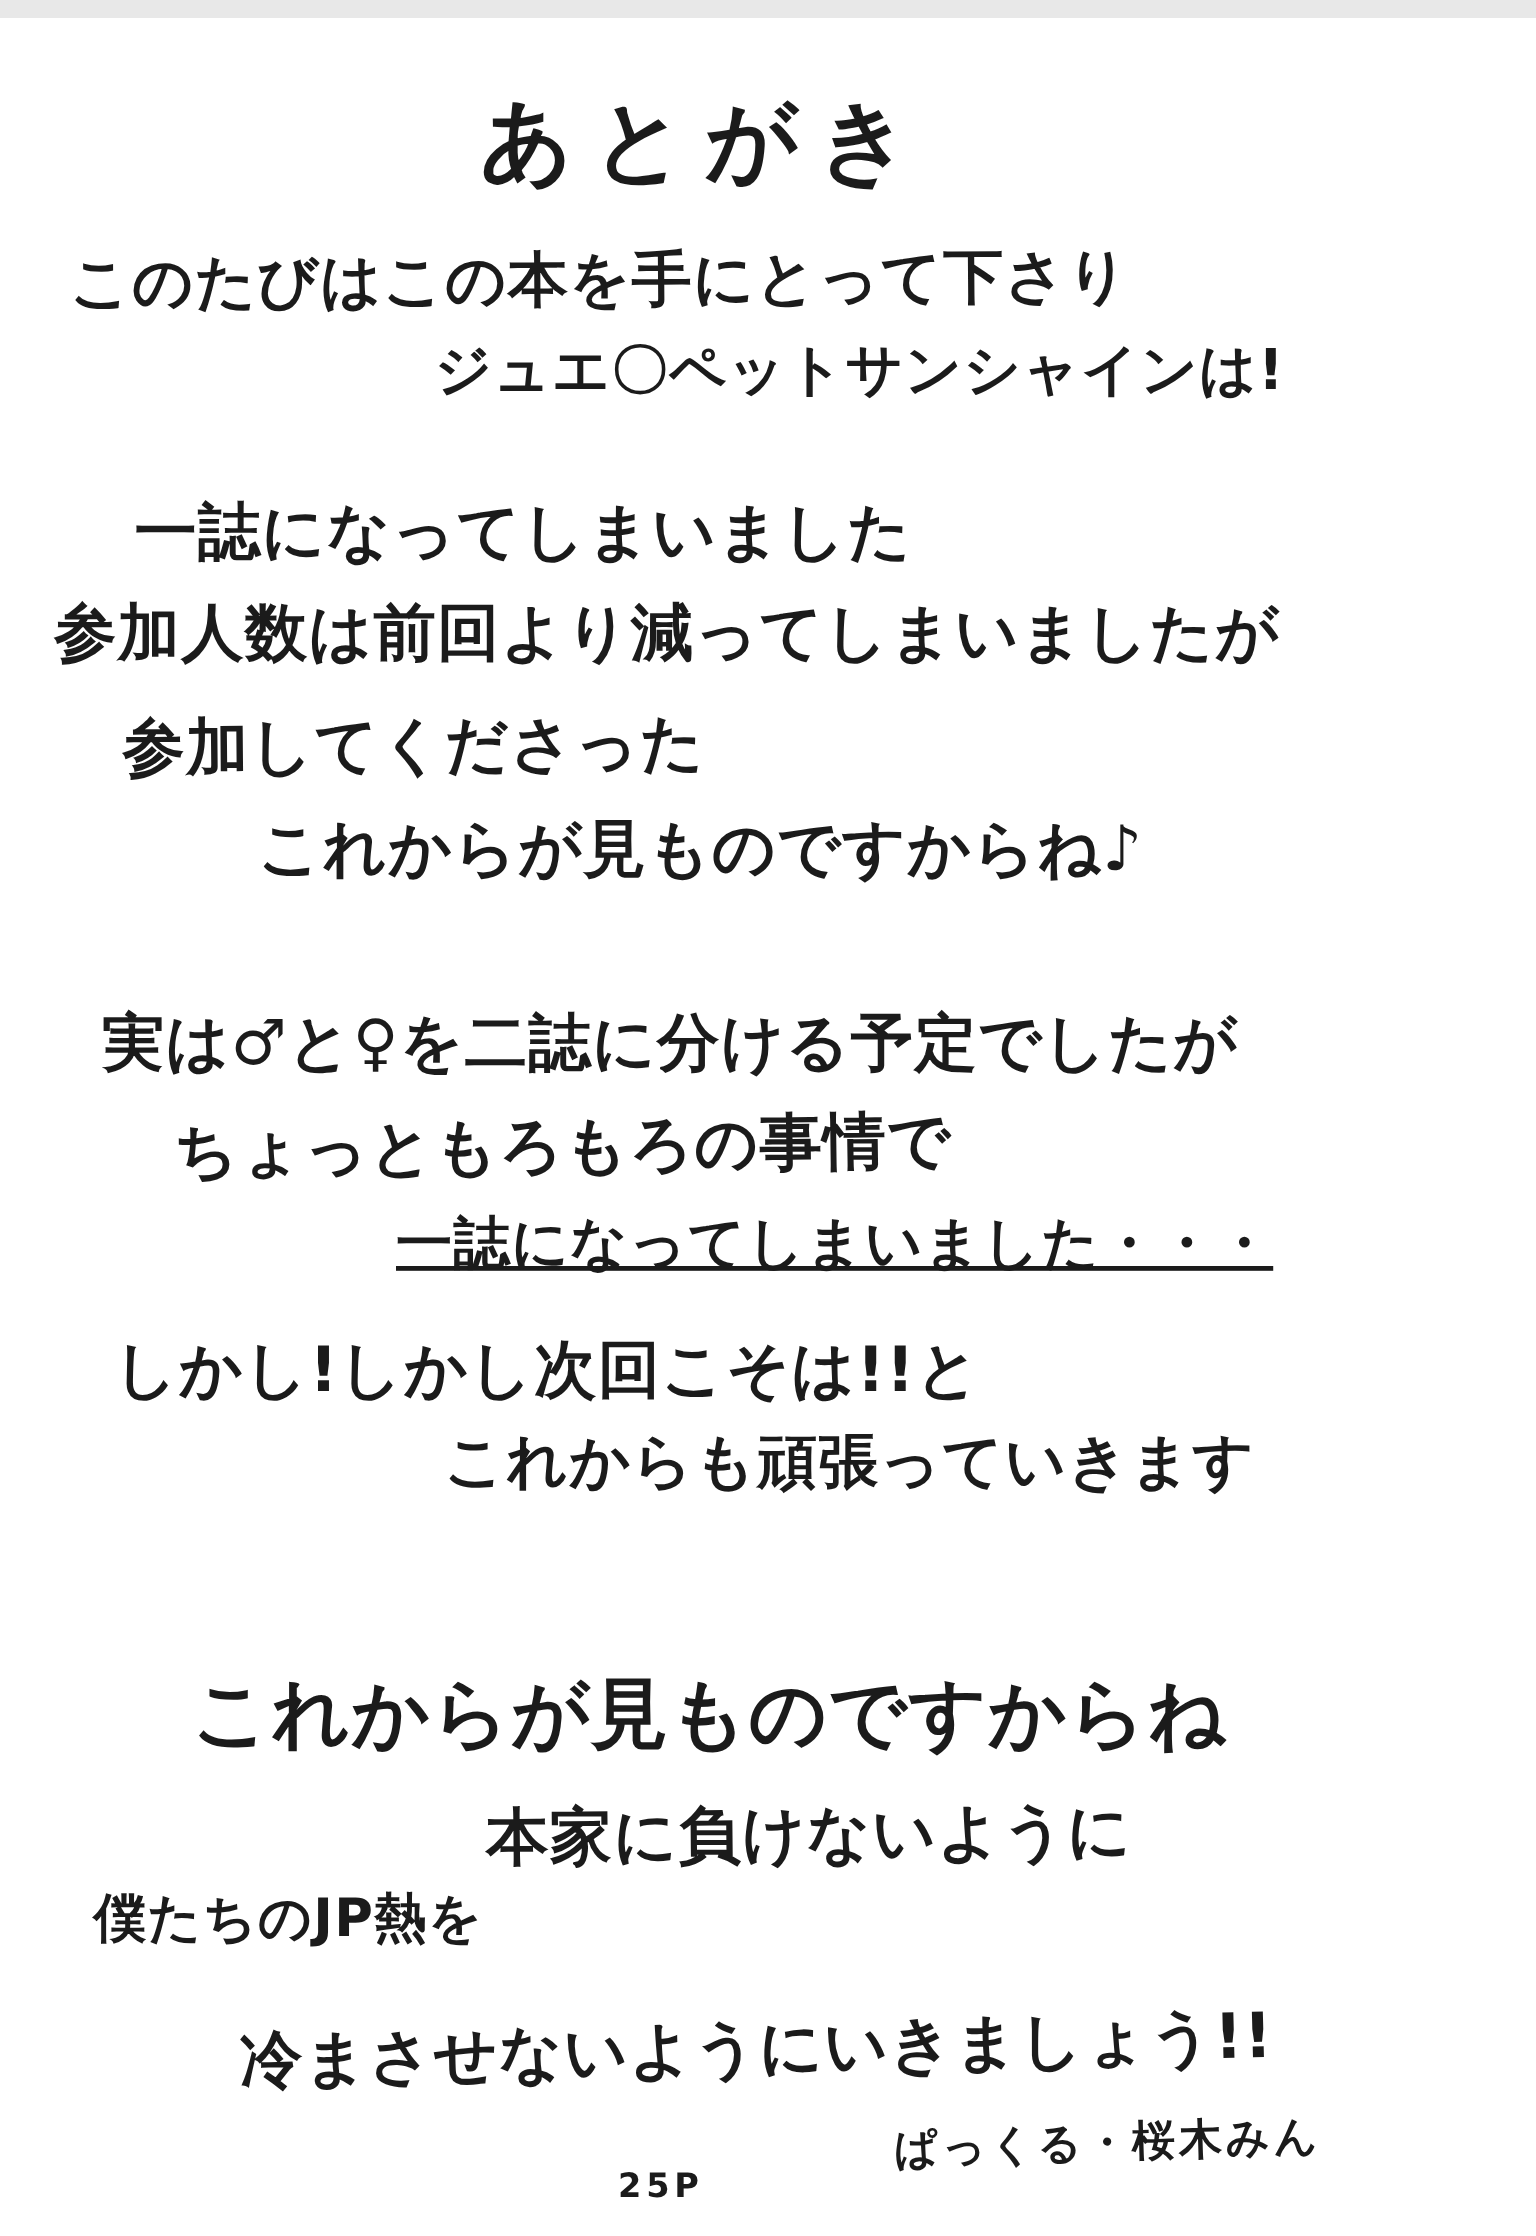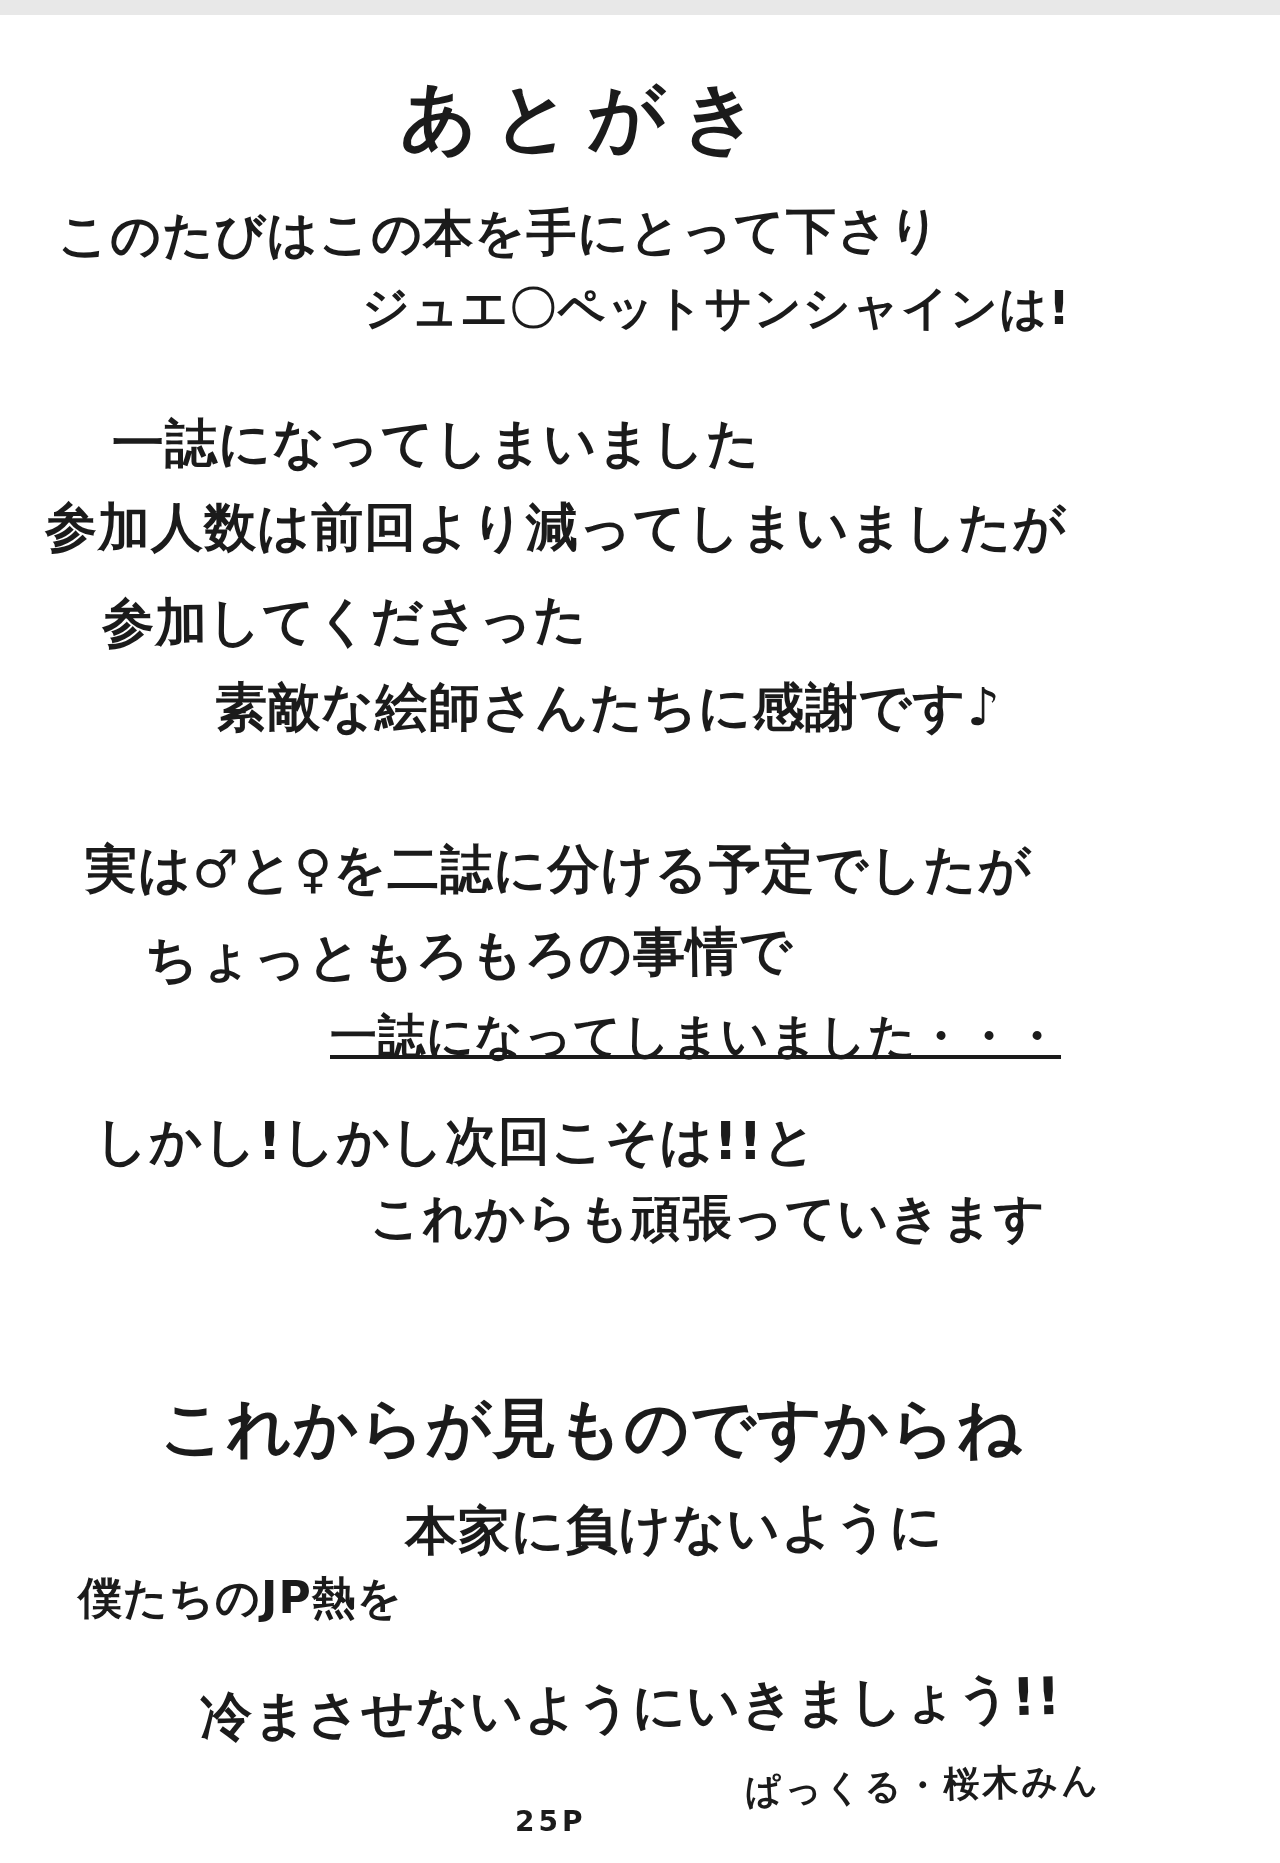--- a/index.html
+++ b/index.html
@@ -50,21 +50,21 @@
   <div class="hand body-line" style="left:58px; top:188px; transform:rotate(-0.4deg);">このたびはこの本を手にとって下さり</div>
 
   <div class="hand body-line" style="left:362px; top:262px; font-size:47px;">ジュエ〇ペットサンシャインは!</div>
 
   <div class="hand body-line" style="left:112px; top:394px; font-size:52px;">一誌になってしまいました</div>
 
   <div class="hand body-line" style="left:45px; top:478px; font-size:52px;">参加人数は前回より減ってしまいましたが</div>
 
   <div class="hand body-line" style="left:102px; top:574px; font-size:52px; transform:rotate(-0.5deg);">参加してくださった</div>
 
-  <div class="hand body-line" style="left:215px; top:658px; font-size:52px;">素敵な絵師さんたちに感謝です♪</div>
+  <div class="hand body-line" style="left:215px; top:658px; font-size:52px;">これからが見ものですからね♪</div>
 
   <div class="hand body-line" style="left:85px; top:820px; font-size:52px;">実は♂と♀を二誌に分ける予定でしたが</div>
 
   <div class="hand body-line" style="left:145px; top:910px; font-size:52px; transform:rotate(-0.8deg);">ちょっともろもろの事情で</div>
 
   <div class="hand body-line" style="left:330px; top:990px; font-size:47px;text-decoration:underline;">一誌になってしまいました・・・</div>
 
   <div class="hand body-line" style="left:370px; top:1170px; font-size:50px;">これからも頑張っていきます</div>
 
   <div class="hand body-line" style="left:95px; top:1092px; font-size:52px;">しかし!しかし次回こそは!!と</div>

